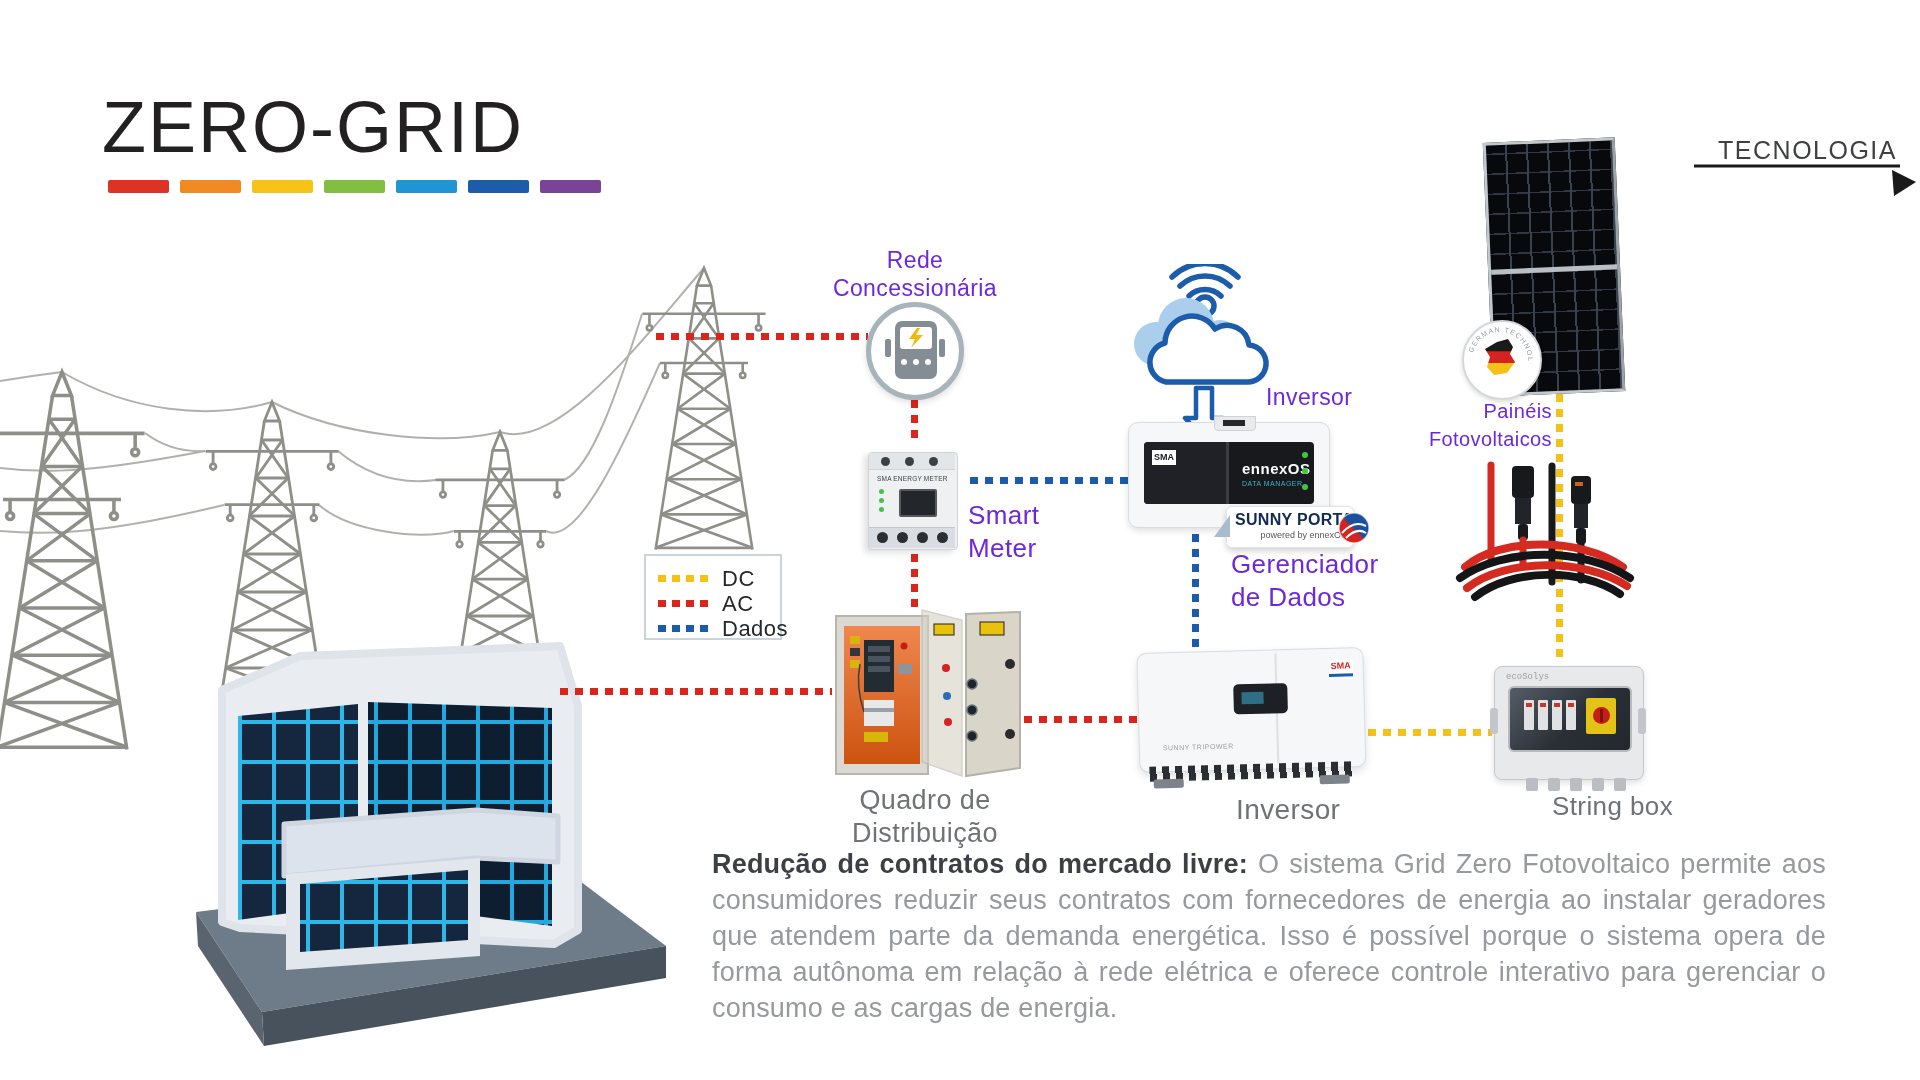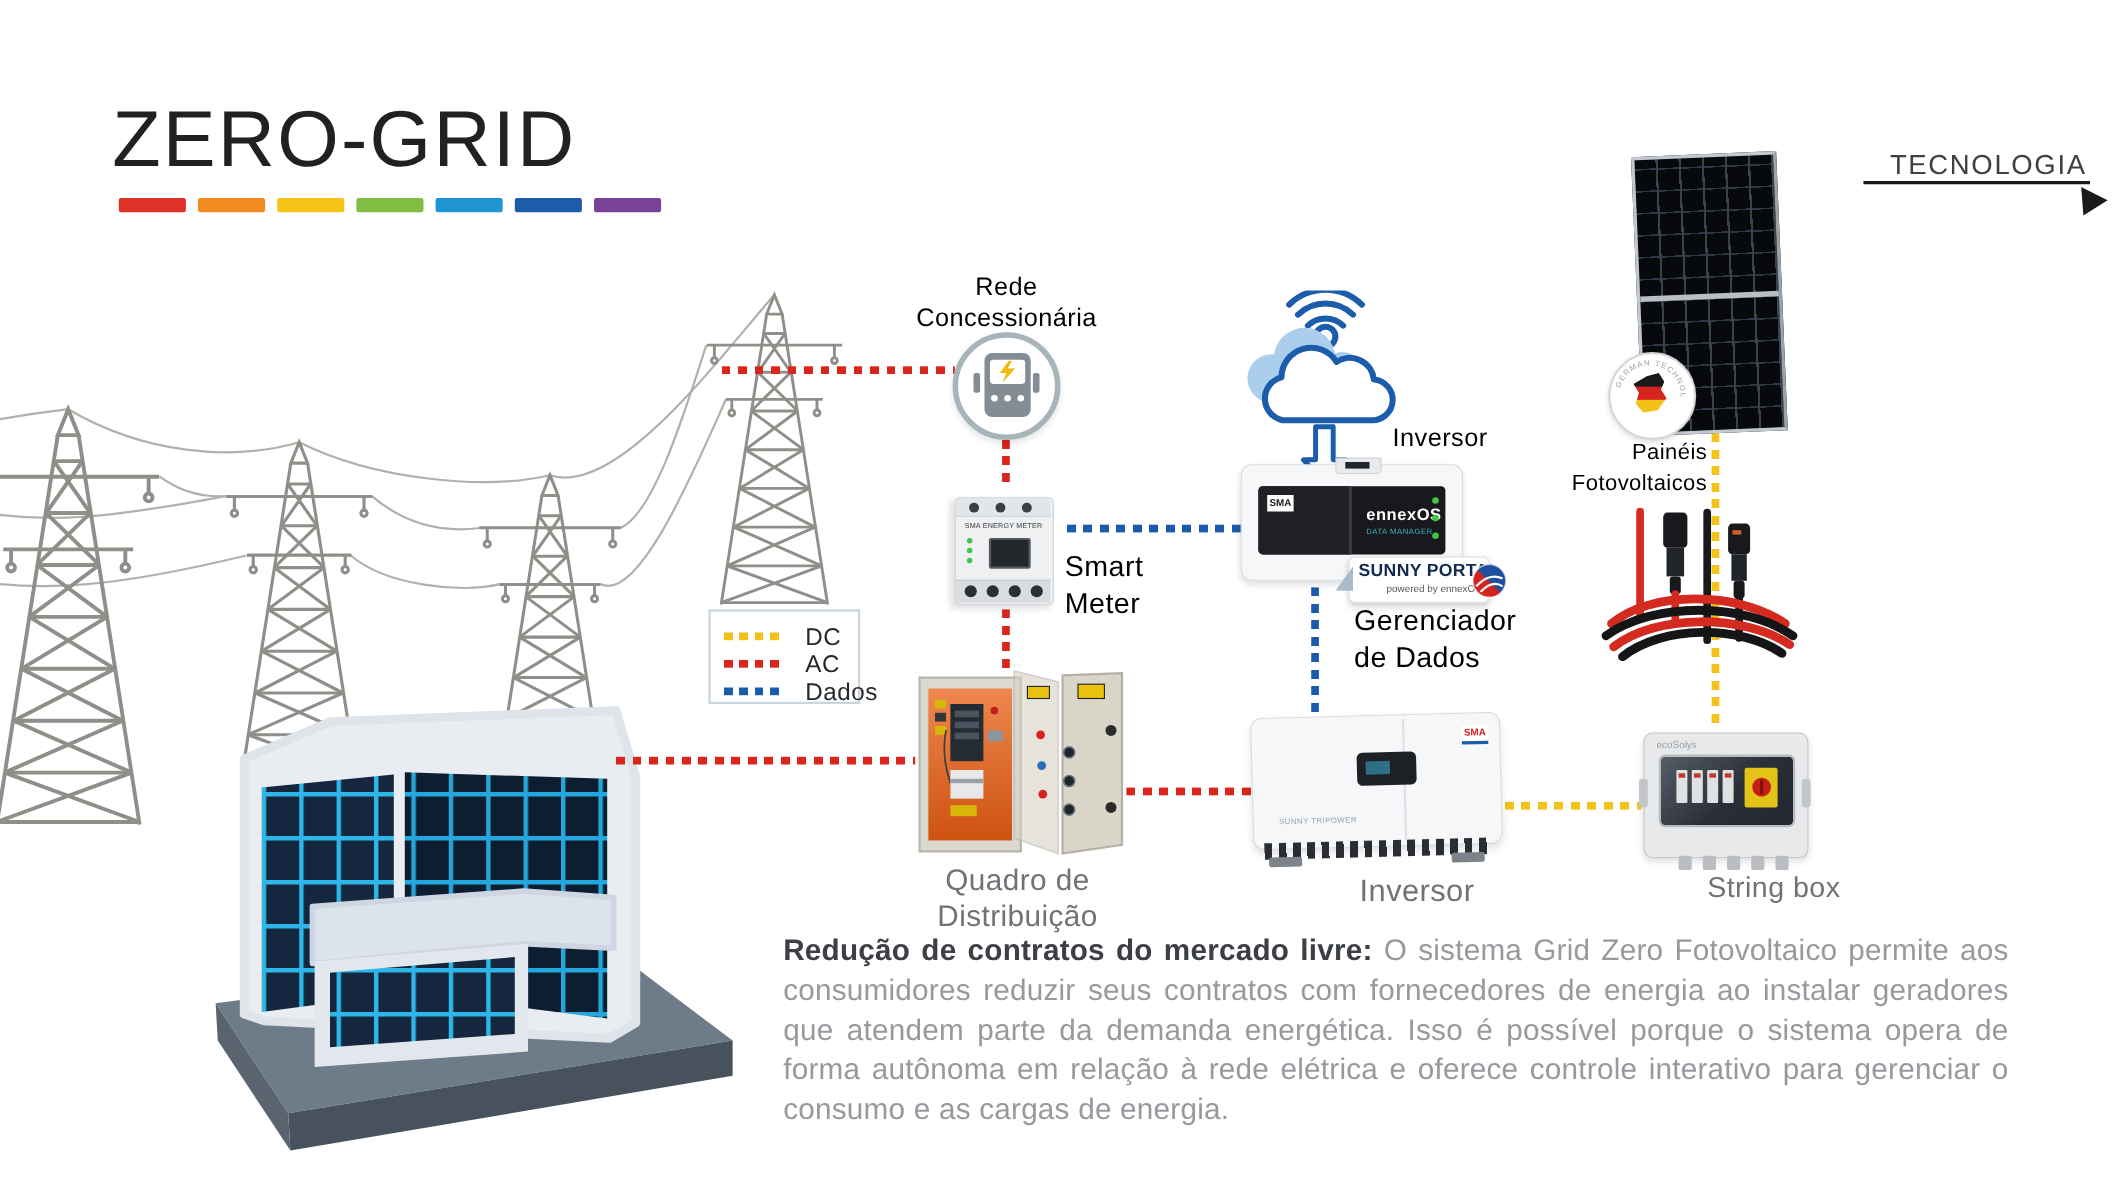--- a/index.html
+++ b/index.html
@@ -6,34 +6,34 @@
   .canvas{position:relative;width:1920px;height:1080px;background:#fff;overflow:hidden;
           font-family:"Liberation Sans",sans-serif;}
   .abs{position:absolute;}
   
   .dash-h{position:absolute;height:7px;z-index:2;
           background:repeating-linear-gradient(to right,var(--c) 0 8px,transparent 8px 15px);}
   .dash-v{position:absolute;width:7px;z-index:2;
           background:repeating-linear-gradient(to bottom,var(--c) 0 8px,transparent 8px 15px);}
   .dc{--c:var(--dc,#F3C117);} .ac{--c:var(--ac,#DA251C);} .dados{--c:var(--dados,#1A5BAD);}
   
-  .nlabel{position:absolute;color:#000000;letter-spacing:.4px;z-index:5;line-height:1.22;}
+  .nlabel{position:absolute;color:#6d28d9;letter-spacing:.4px;z-index:5;line-height:1.22;}
   .dev{position:absolute;z-index:4;}
   
   .logo-text{position:absolute;left:102px;top:86px;font-size:72px;letter-spacing:2px;
              color:#232021;font-weight:500;z-index:5;}
   .logo-bars{position:absolute;left:108px;top:180px;display:flex;gap:11px;z-index:5;}
   .logo-bars span{width:61px;height:13px;border-radius:2px;display:block;}
   
   .tec{position:absolute;left:1697px;top:136px;width:200px;text-align:right;font-size:25px;
        letter-spacing:1.5px;color:#3f4042;z-index:5;}
   
   .legend{position:absolute;left:644px;top:554px;width:138px;height:86px;background:#fff;
           border:2px solid #c9d4db;z-index:5;padding:10px 0 0 12px;box-sizing:border-box;}
-  .legend .row{display:flex;align-items:center;gap:22px;height:25px;}
+  .legend .row{display:flex;align-items:center;gap:12px;height:25px;}
   .legend .swatch{width:52px;height:7px;flex:0 0 auto;
           background:repeating-linear-gradient(to right,var(--c) 0 8px,transparent 8px 14px);}
   .legend .lab{font-size:22px;color:#26282c;letter-spacing:.5px;}
   
   .para{position:absolute;left:712px;top:846px;width:1114px;font-size:27px;line-height:36px;
         text-align:justify;color:#96999d;letter-spacing:.2px;z-index:5;}
   .para .lead{font-weight:bold;color:#3c4046;}
   
   .panel{position:absolute;left:1488px;top:140px;width:126px;height:248px;
          transform:rotate(-2.4deg);border:3px solid #c2c8cd;border-right-color:#9ba2a8;
@@ -76,21 +76,21 @@
   .inv .disp i{position:absolute;left:8px;top:8px;width:22px;height:12px;background:#2f6f86;display:block;}
   .inv .sma{position:absolute;left:192px;top:12px;width:24px;height:14px;background:#fff;color:#d5231f;
             font-size:9px;font-weight:bold;text-align:center;line-height:12px;border-bottom:3px solid #1b5cab;}
   .inv .tp{position:absolute;left:24px;top:92px;font-size:7px;color:#9aa0a6;letter-spacing:.5px;}
   .inv .sink{position:absolute;left:10px;top:114px;width:205px;height:15px;
              background:repeating-linear-gradient(90deg,#2a2e33 0 7px,transparent 7px 13px);}
   .inv .foot{position:absolute;width:30px;height:9px;background:#7d838a;border-radius:2px;top:127px;}
   
   .sb-body{position:absolute;left:2px;top:10px;width:148px;height:112px;background:#e8e9ea;
            border:1px solid #c6c9cc;border-radius:8px;box-shadow:0 3px 6px rgba(0,0,0,.12);}
-  .sb-brand{position:absolute;left:14px;top:16px;font-size:9px;color:#9aa0a5;z-index:1;}
+  .sb-brand{position:absolute;left:14px;top:16px;font-size:9px;color:#9aa0a5;z-index:1;font-family:Liberation Mono, monospace;}
   .sb-win{position:absolute;left:16px;top:30px;width:120px;height:62px;border-radius:6px;
           background:linear-gradient(135deg,#565d67 0%,#2a2f37 55%,#23272e 100%);border:2px solid #b8bbbe;}
   .sb-mod{position:absolute;top:12px;width:10px;height:30px;background:#dfe1e3;border-radius:1px;}
   .sb-mod i{display:block;width:6px;height:4px;background:#c0392b;margin:3px auto 0;}
   .sb-plate{position:absolute;left:76px;top:10px;width:30px;height:36px;background:#e3c318;border-radius:2px;}
   .sb-knob{position:absolute;left:7px;top:9px;width:17px;height:17px;border-radius:50%;background:#c41e16;}
   .sb-knob i{position:absolute;left:7px;top:2px;width:3px;height:13px;background:#7e120d;display:block;}
   .sb-latch{position:absolute;top:52px;width:8px;height:26px;background:#c2c5c9;border-radius:3px;}
   .sb-gland{position:absolute;top:122px;width:12px;height:13px;background:#babdc1;border-radius:2px;}
   

